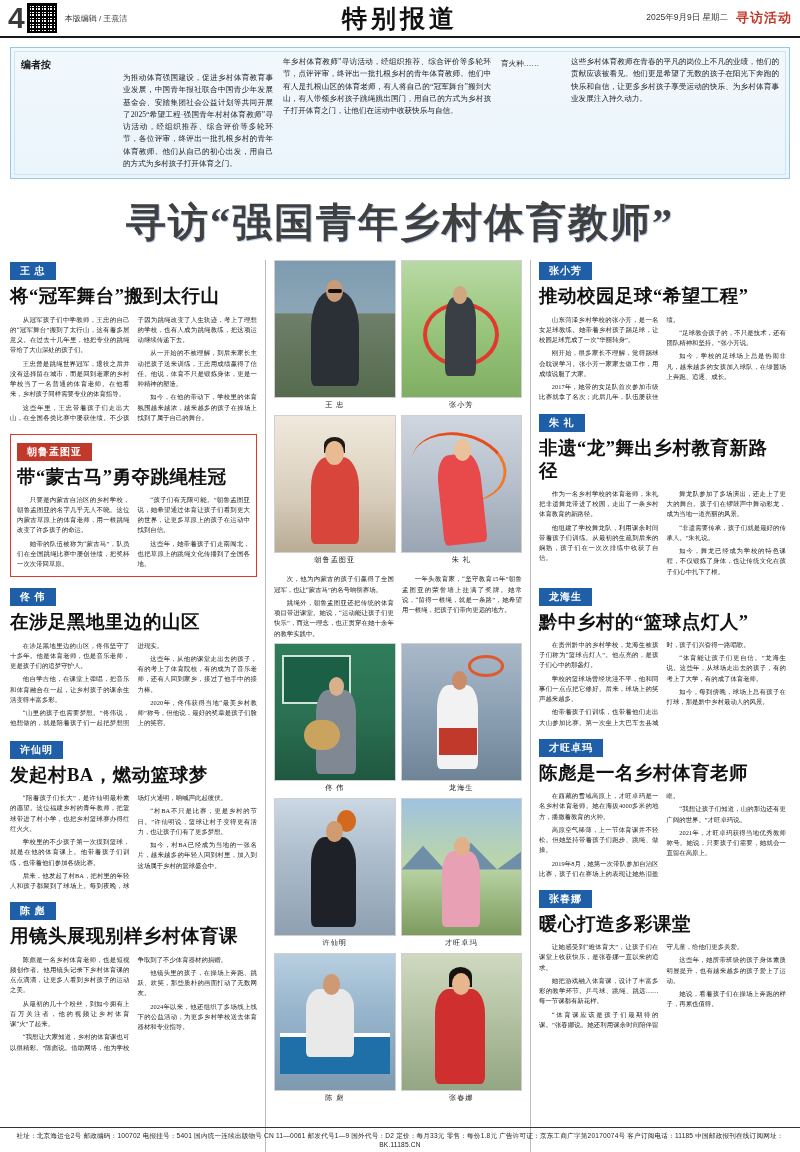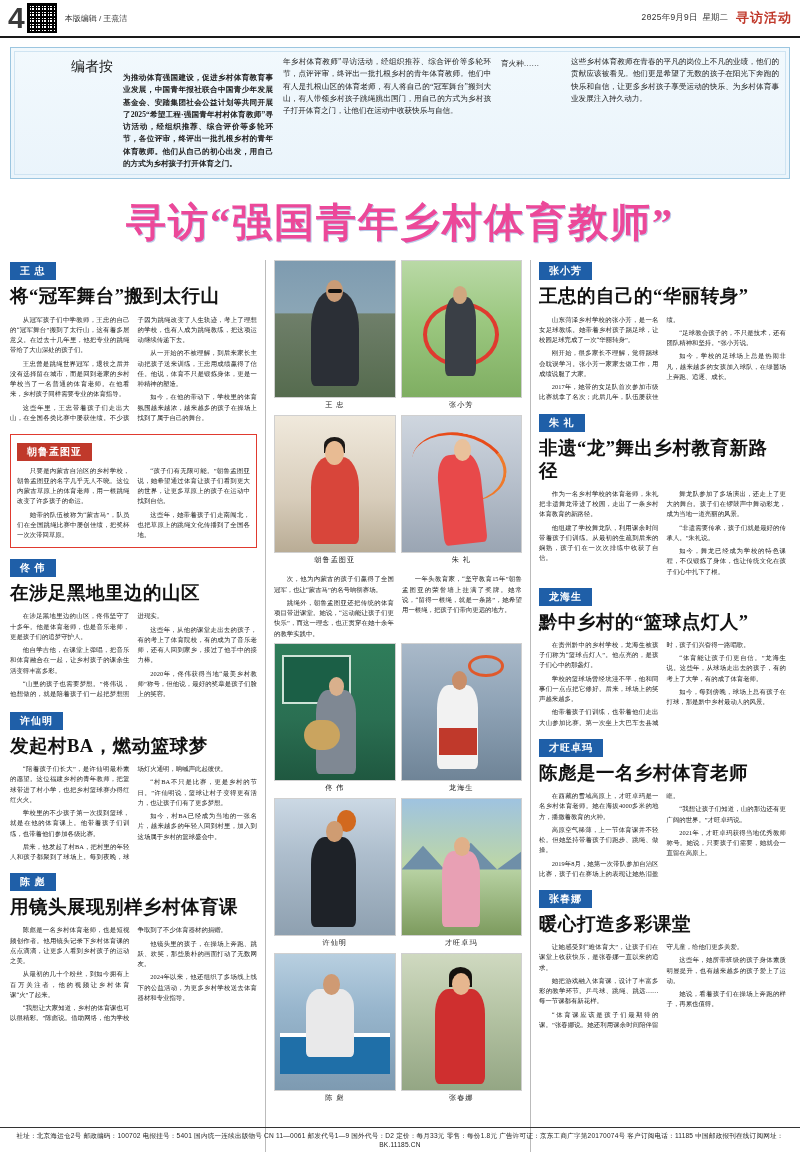--- a/index.html
+++ b/index.html
@@ -48,55 +48,55 @@
   }
   .mast-title {
     position: absolute; left: 0; right: 0; text-align: center;
     font-size: 25px; font-weight: bold; letter-spacing: 4px;
     color: #111;
   }
   .mast-right {
     margin-left: auto; display:flex; align-items:center; gap:8px;
     position: relative; z-index: 2;
   }
-  .mast-date { font-size: 8.5px; color:#333; font-family:Liberation Mono, monospace; }
+  .mast-date { font-size: 8.5px; color:#333; font-family:Liberation Sans, sans-serif; }
   .paper-name {
     font-size: 13px; font-weight: bold; color:#c0392b; letter-spacing:1px;
   }
 
   
   .editor-note {
     margin: 9px 10px 0 10px;
     border: 1px solid #9cc6e0;
     background: linear-gradient(180deg,#f2f9fd 0%, #eaf4fb 100%);
     display: flex;
     padding: 8px 10px;
     gap: 10px;
     position: relative;
   }
   .editor-note:before {
     content:""; position:absolute; left:3px; top:3px; right:3px; bottom:3px;
     border:1px solid #cfe4f2; pointer-events:none;
   }
   .en-label {
-    width: 92px; flex:none; text-align:right;
-    font-size: 14px; font-weight:normal; padding-top:2px;
+    width: 92px; flex:none; text-align:left;
+    font-size: 10px; font-weight:bold; padding-top:2px;
   }
   .en-col {
     flex: 1; font-size: 7.6px; line-height: 1.62; text-align: justify; color:#222;
   }
-  .en-first { width: 150px; flex:none; padding-top: 16px; font-weight: bold; }
+  .en-first { width: 150px; flex:none; padding-top: 16px; }
 
   
   .main-headline {
     text-align: center;
     font-size: 40px;
     font-weight: bold;
     letter-spacing: 2px;
-    color: #ec4899;
+    color: #404040;
     margin: 16px 0 10px 0;
     text-shadow: 1px 1px 0 #b9ccea;
     font-family: "Liberation Serif", serif;
   }
 
   
   .grid {
     display: flex;
     padding: 0 10px;
     gap: 8px;
@@ -267,20 +267,21 @@
     letter-spacing:0.2px;
   }
 </style>
 </head>
 <body>
 
 <div class="masthead">
   <div class="page-num">4</div>
   <div class="qr"></div>
   <div class="editor-line">本版编辑 / 王熹洁</div>
+  <div class="mast-title">特别报道</div>
   <div class="mast-right">
     <div class="mast-date">2025年9月9日 星期二</div>
     <div class="paper-name">寻访活动</div>
   </div>
 </div>
 
 <div class="editor-note">
   <div class="en-label">编者按</div>
   <div class="en-col en-first">为推动体育强国建设，促进乡村体育教育事业发展，中国青年报社联合中国青少年发展基金会、安踏集团社会公益计划等共同开展了2025“希望工程·强国青年村村体育教师”寻访活动，经组织推荐、综合评价等多轮环节，各位评审，终评出一批扎根乡村的青年体育教师。他们从自己的初心出发，用自己的方式为乡村孩子打开体育之门。</div>
   <div class="en-col">年乡村体育教师”寻访活动，经组织推荐、综合评价等多轮环节，点评评审，终评出一批扎根乡村的青年体育教师。他们中有人是扎根山区的体育老师，有人将自己的“冠军舞台”搬到大山，有人带领乡村孩子跳绳跳出国门，用自己的方式为乡村孩子打开体育之门，让他们在运动中收获快乐与自信。</div>
@@ -301,20 +302,21 @@
         <p>从冠军孩子们中学教师，王忠的自己的“冠军舞台”搬到了太行山，这有着多层意义。在过去十几年里，他把专业的跳绳带给了大山深处的孩子们。</p>
         <p>王忠曾是跳绳世界冠军，退役之后并没有选择留在城市，而是回到老家的乡村学校当了一名普通的体育老师。在他看来，乡村孩子同样需要专业的体育指导。</p>
         <p>这些年里，王忠带着孩子们走出大山，在全国各类比赛中屡获佳绩。不少孩子因为跳绳改变了人生轨迹，考上了理想的学校，也有人成为跳绳教练，把这项运动继续传递下去。</p>
         <p>从一开始的不被理解，到后来家长主动把孩子送来训练，王忠用成绩赢得了信任。他说，体育不只是锻炼身体，更是一种精神的塑造。</p>
         <p>如今，在他的带动下，学校里的体育氛围越来越浓，越来越多的孩子在操场上找到了属于自己的舞台。</p>
       </div>
     </div>
 
     <div class="art boxed">
       <span class="tag red">朝鲁孟图亚</span>
+      <h2 class="art-title">带“蒙古马”勇夺跳绳桂冠</h2>
       <div class="body-cols">
         <p>只要是内蒙古自治区的乡村学校，朝鲁孟图亚的名字几乎无人不晓。这位内蒙古草原上的体育老师，用一根跳绳改变了许多孩子的命运。</p>
         <p>她带的队伍被称为“蒙古马”，队员们在全国跳绳比赛中屡创佳绩，把奖杯一次次带回草原。</p>
         <p>“孩子们有无限可能。”朝鲁孟图亚说，她希望通过体育让孩子们看到更大的世界，让更多草原上的孩子在运动中找到自信。</p>
         <p>这些年，她带着孩子们走南闯北，也把草原上的跳绳文化传播到了全国各地。</p>
       </div>
     </div>
 
     <div class="art">
       <span class="tag">佟 伟</span>
@@ -482,21 +484,21 @@
     </div>
 
   </div>
 
   <div class="sep-v"></div>
 
   <div class="col col-right">
 
     <div class="art">
       <span class="tag">张小芳</span>
-      <h2 class="art-title">王忠的自己的“华丽转身”</h2>
+      <h2 class="art-title">推动校园足球“希望工程”</h2>
       <div class="body-cols">
         <p>山东菏泽乡村学校的张小芳，是一名女足球教练。她带着乡村孩子踢足球，让校园足球完成了一次“华丽转身”。</p>
         <p>刚开始，很多家长不理解，觉得踢球会耽误学习。张小芳一家家去做工作，用成绩说服了大家。</p>
         <p>2017年，她带的女足队首次参加市级比赛就拿了名次；此后几年，队伍屡获佳绩。</p>
         <p>“足球教会孩子的，不只是技术，还有团队精神和坚持。”张小芳说。</p>
         <p>如今，学校的足球场上总是热闹非凡，越来越多的女孩加入球队，在绿茵场上奔跑、追逐、成长。</p>
       </div>
     </div>
 
     <div class="art">

